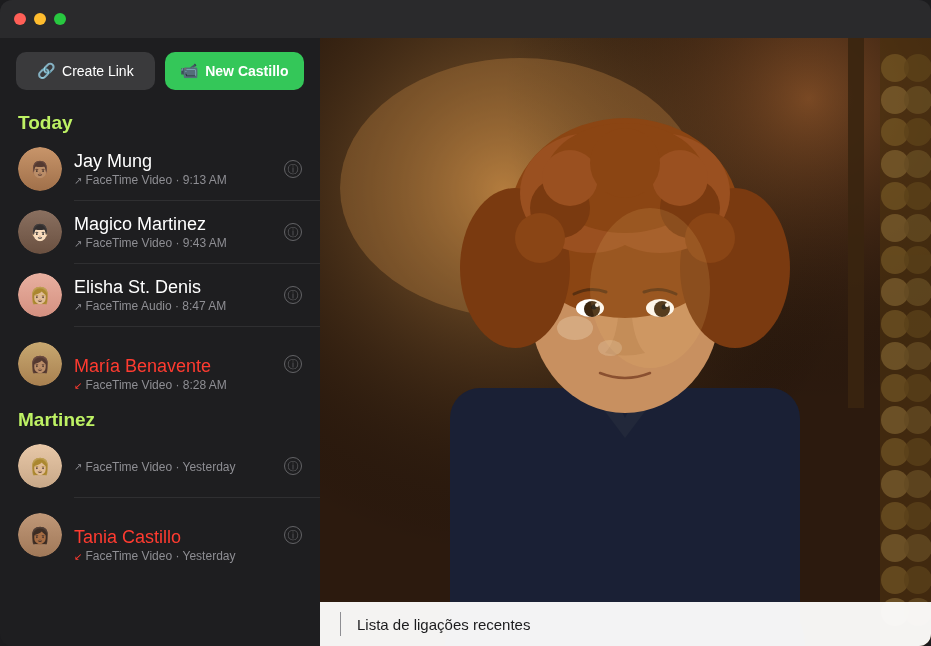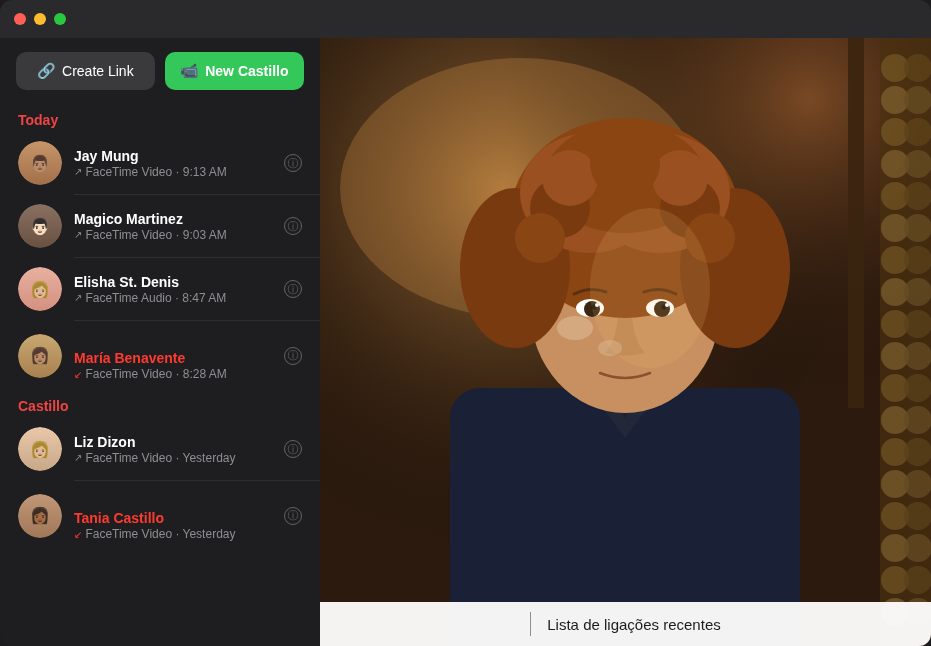--- a/index.html
+++ b/index.html
@@ -107,23 +107,23 @@
       font-weight: 600;
       cursor: pointer;
     }
 
     .btn-icon {
       font-size: 15px;
     }
 
     
     .section-header {
-      font-size: 14px;
+      font-size: 19px;
       font-weight: 600;
-      color: #ef4444;
+      color: #bef264;
       padding: 8px 18px 4px 18px;
       text-transform: none;
     }
 
     
     .call-item {
       display: flex;
       align-items: center;
       padding: 9px 18px;
       gap: 12px;
@@ -143,22 +143,22 @@
       font-weight: 600;
       color: white;
     }
 
     .call-info {
       flex: 1;
       min-width: 0;
     }
 
     .call-name {
-      font-size: 14px;
-      font-weight: 700;
+      font-size: 18px;
+      font-weight: 400;
       color: #ffffff;
       white-space: nowrap;
       overflow: hidden;
       text-overflow: ellipsis;
     }
 
     .call-name.missed {
       color: #ff3b30;
       margin-top: 20px;
     }
@@ -208,21 +208,20 @@
 
     
     .caption-bar {
       position: absolute;
       bottom: 0;
       left: 0;
       right: 0;
       background: rgba(255,255,255,0.95);
       display: flex;
       align-items: center;
-      justify-content: center;
       padding: 10px 20px;
       gap: 16px;
     }
 
     .caption-line {
       width: 1px;
       height: 24px;
       background: #8e8e93;
     }
 
@@ -338,21 +337,21 @@
           </div>
           <div class="divider"></div>
           <div class="call-item">
             <div class="avatar">
               <div class="avatar-inner face-magico">👨🏻</div>
             </div>
             <div class="call-info">
               <div class="call-name">Magico Martinez</div>
               <div class="call-detail">
                 <span class="call-arrow">↗</span>
-                <span>FaceTime Video · 9:03 AM</span>
+                <span>FaceTime Video · 9:43 AM</span>
               </div>
             </div>
             <div class="info-btn">ⓘ</div>
           </div>
           <div class="divider"></div>
           <div class="call-item">
             <div class="avatar">
               <div class="avatar-inner face-elisha">👩🏼</div>
             </div>
             <div class="call-info">
@@ -371,27 +370,26 @@
             </div>
             <div class="call-info">
               <div class="call-name missed">María Benavente</div>
               <div class="call-detail">
                 <span class="call-arrow missed">↙</span>
                 <span>FaceTime Video · 8:28 AM</span>
               </div>
             </div>
             <div class="info-btn">ⓘ</div>
           </div>
-          <div class="section-header">Castillo</div>
+          <div class="section-header">Martinez</div>
           <div class="call-item">
             <div class="avatar">
               <div class="avatar-inner face-liz">👩🏼</div>
             </div>
             <div class="call-info">
-              <div class="call-name">Liz Dizon</div>
               <div class="call-detail">
                 <span class="call-arrow">↗</span>
                 <span>FaceTime Video · Yesterday</span>
               </div>
             </div>
             <div class="info-btn">ⓘ</div>
           </div>
           <div class="divider"></div>
           <div class="call-item">
             <div class="avatar">

